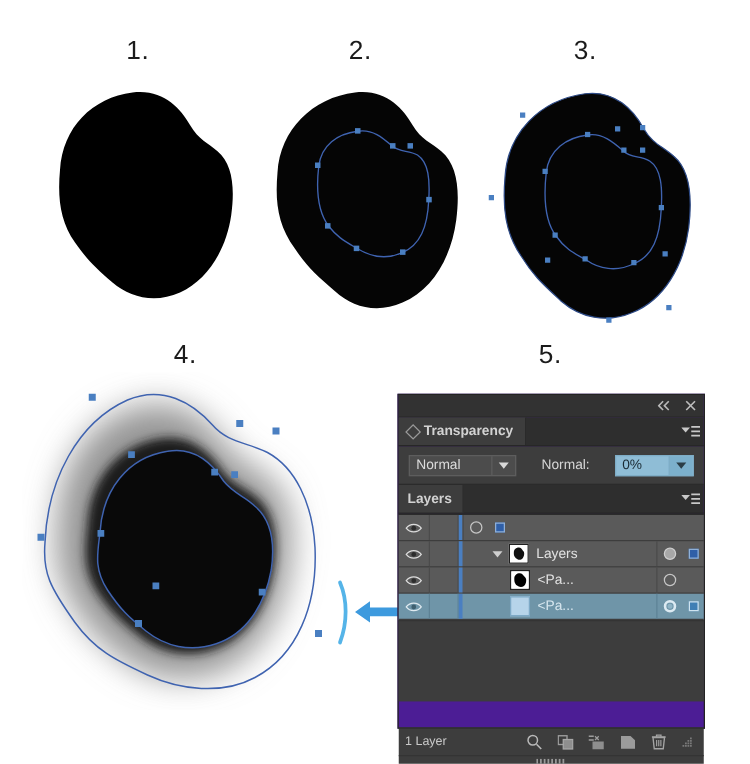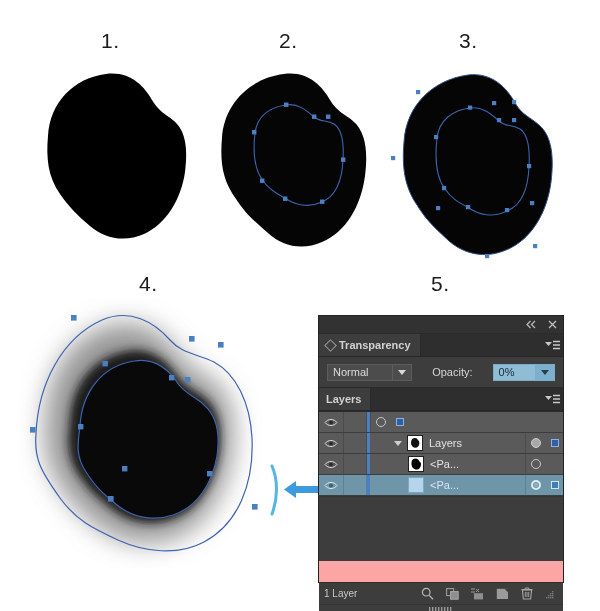--- a/index.html
+++ b/index.html
@@ -50,21 +50,21 @@
     height: 55px;
   }
 
   
   .panel {
     position: absolute;
     left: 318px;
     top: 315px;
     width: 246px;
     height: 268px;
-    background: #fca5a5;
+    background: #4c1d95;
     border: 1px solid #232323;
     box-sizing: border-box;
     font-size: 11px;
     color: #cfcfcf;
     user-select: none;
   }
   .panel-topbar {
     height: 17px;
     background: #323232;
     border-bottom: 1px solid #2b2b2b;
@@ -530,21 +530,21 @@
       </div>
     </div>
 
     <div class="transparency-body">
       <div class="combo">
         <span class="combo-text">Normal</span>
         <span class="combo-arrow">
           <span class="caret"></span>
         </span>
       </div>
-      <span class="opacity-label">Opacity:</span>
+      <span class="opacity-label">Normal:</span>
       <div class="combo opacity">
         <span class="combo-text">0%</span>
         <span class="combo-arrow">
           <span class="caret dark"></span>
         </span>
       </div>
     </div>
 
     <div class="tabstrip">
       <div class="tab">

